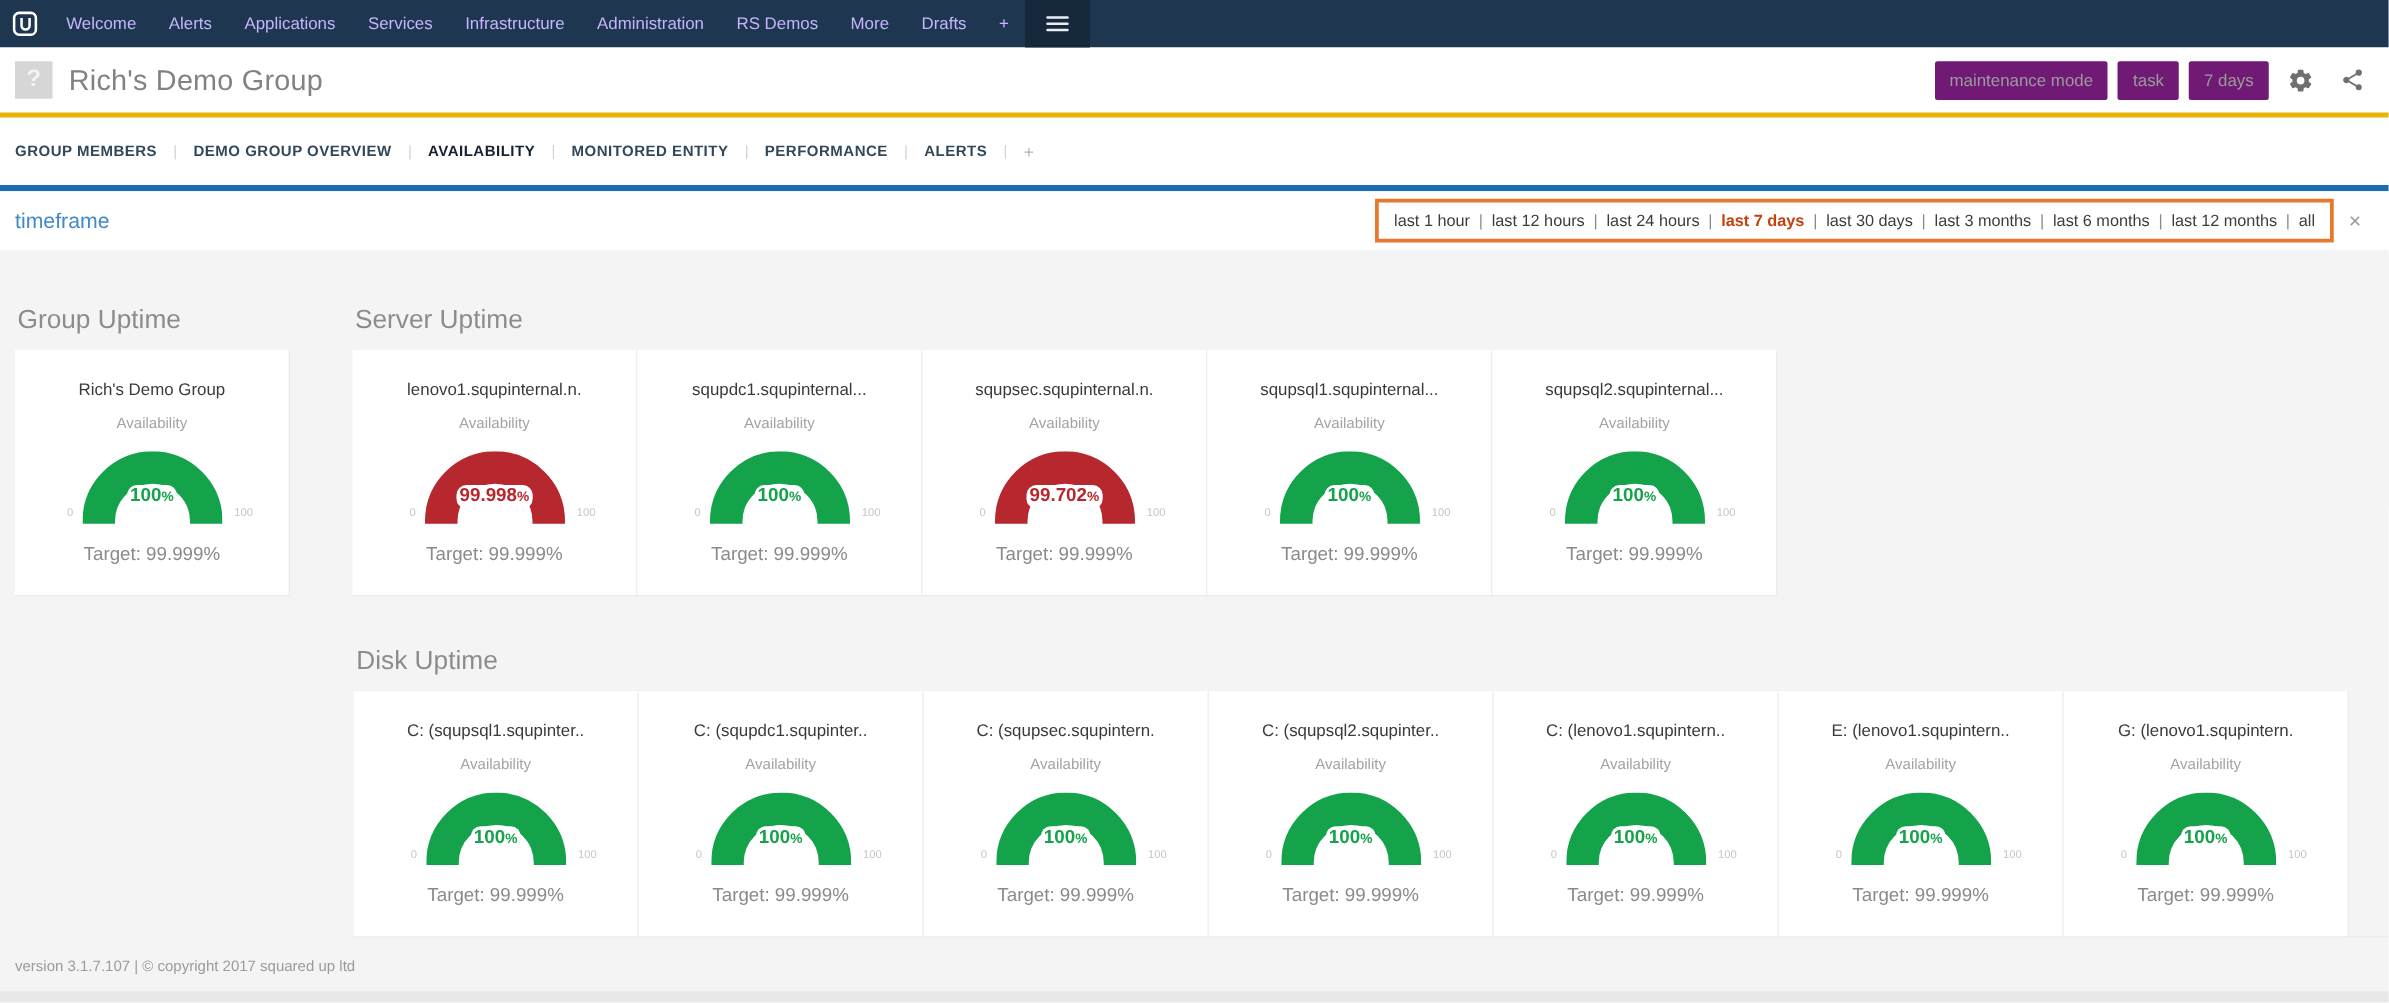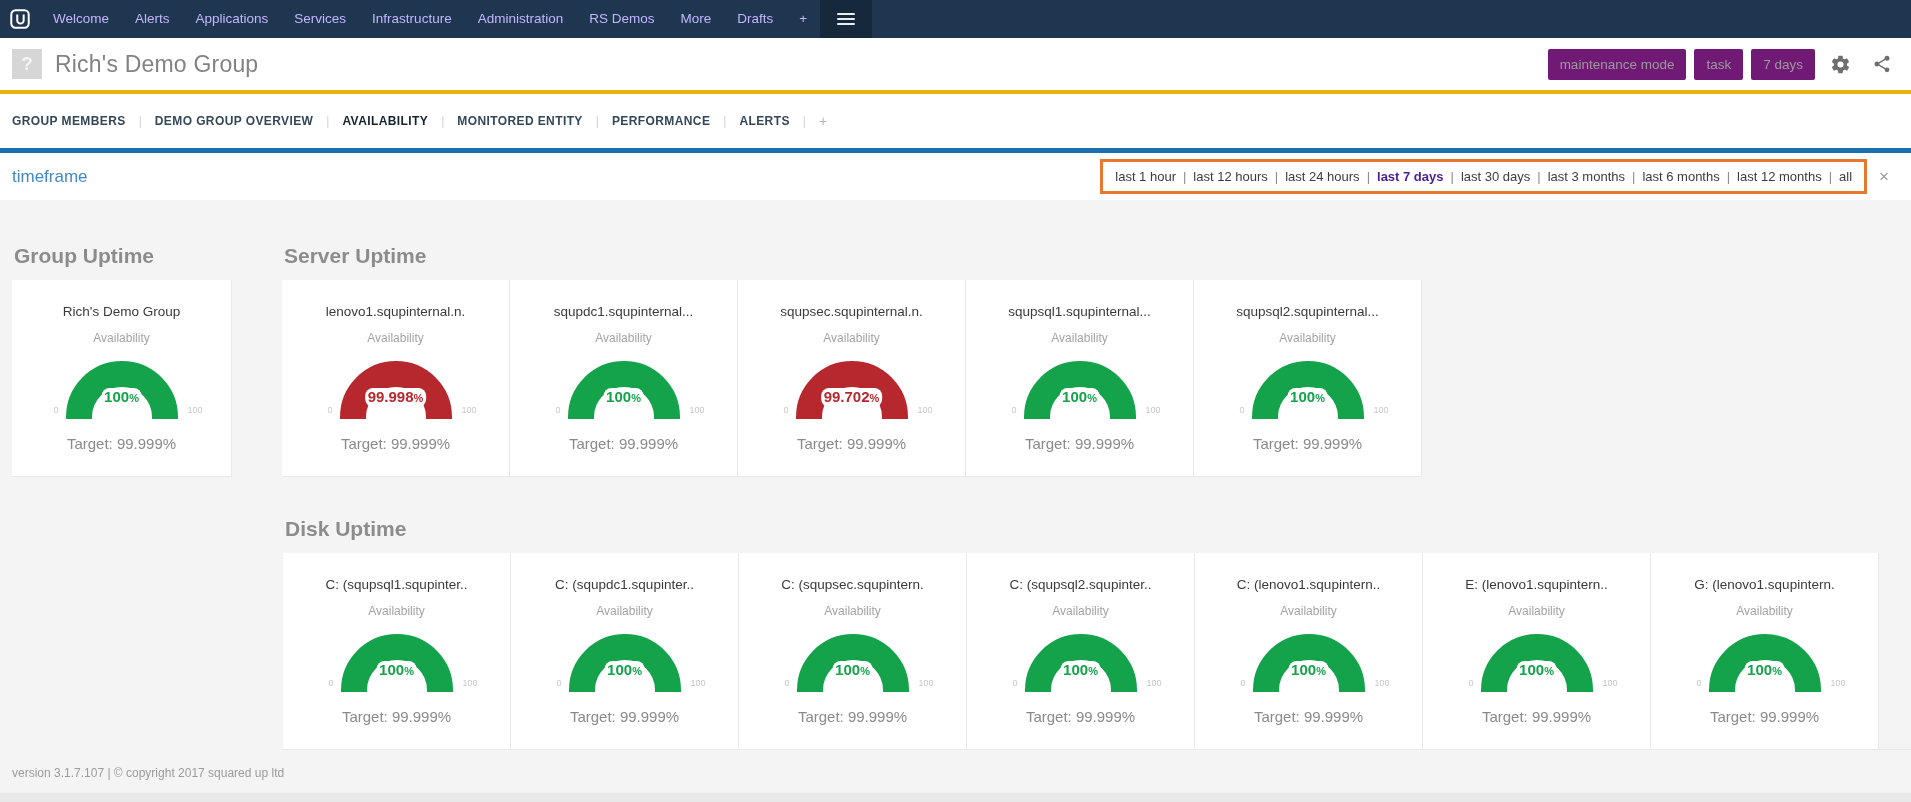--- a/index.html
+++ b/index.html
@@ -36,29 +36,29 @@
   .tab-sep { color:#d2d2d2; margin:0 13px; font-size:12px; }
   .bluebar { height:5px; background:var(--accent-blue,#1c6fae); }
 
   
   .tf-row { height:47px; background:#fff; display:flex; align-items:center; padding:0 12px; }
   .tf-label { font-size:17px; color:var(--tf-blue,#4289c7); font-weight:400; }
   .tf-right { margin-left:auto; display:flex; align-items:center; }
   .tf-box { border:3px solid var(--orange,#e8782d); padding:7px 12px; font-size:13px; color:#3c3c3c;
     display:flex; align-items:center; white-space:nowrap; background:#fff; }
   .tf-opt { cursor:pointer; color:#3c3c3c; }
-  .tf-opt.selected { font-weight:bold; color:#4c1d95; }
+  .tf-opt.selected { font-weight:bold; color:#c2410c; }
   .tf-sep { color:#8a8a8a; margin:0 7px; }
   .tf-close { margin:0 10px 0 12px; color:#9a9a9a; font-size:17px; line-height:1; cursor:pointer; }
 
   
   .content { position:relative; background:#f4f4f4; height:602px; padding-left:12px; }
   .row1 { display:flex; padding-top:44px; }
   .row2 { margin-left:271px; margin-top:40px; }
-  .section-heading { font-size:21px; font-weight:700; color:#8c8c8c; margin:0 0 12px 2px; }
+  .section-heading { font-size:21px; font-weight:400; color:#8c8c8c; margin:0 0 12px 2px; }
   .sec-group-uptime { margin-right:50px; }
   .cards { display:flex; border-bottom:1px solid #e9e9e9; }
   .card { width:228px; height:196px; background:#fff; border-right:1px solid #e9e9e9;
     text-align:center; padding-top:24px; cursor:pointer; }
   .sec-group-uptime .card { width:220px; }
   .card-name { font-size:13.5px; color:#3a3a3a; white-space:nowrap; overflow:hidden; }
   .card-metric { font-size:12px; color:#a3a3a3; margin-top:12px; }
   .gauge { position:relative; width:112px; height:58px; margin:16px auto 0; overflow:visible; }
   .gauge-clip { position:absolute; left:0; top:0; width:112px; height:58px; overflow:hidden; }
   .ring { width:112px; height:112px; border-radius:50%; border:26px solid var(--good,#14a24b); }

